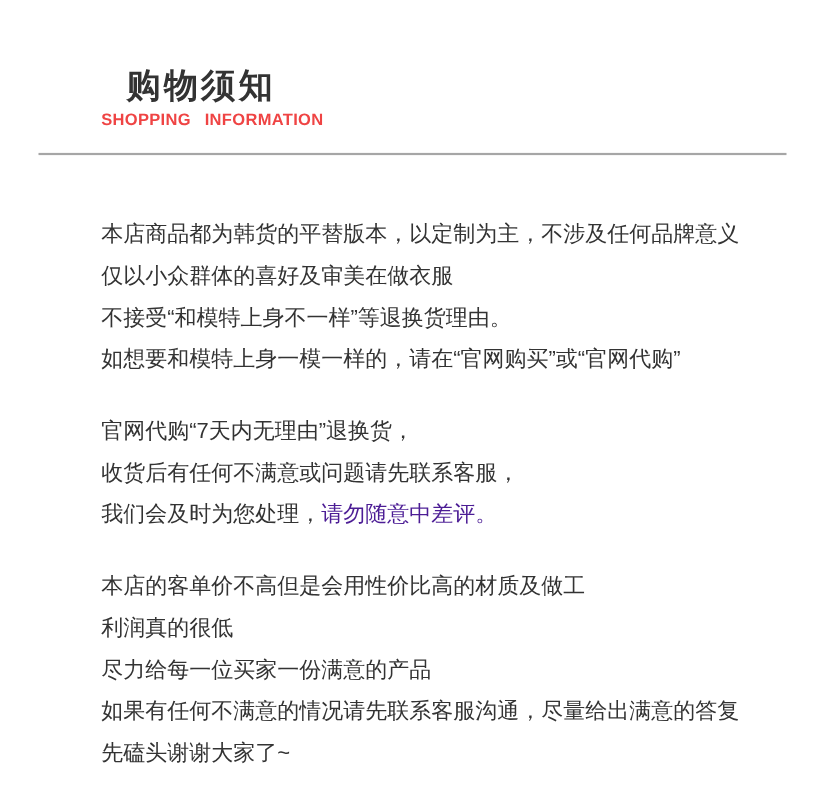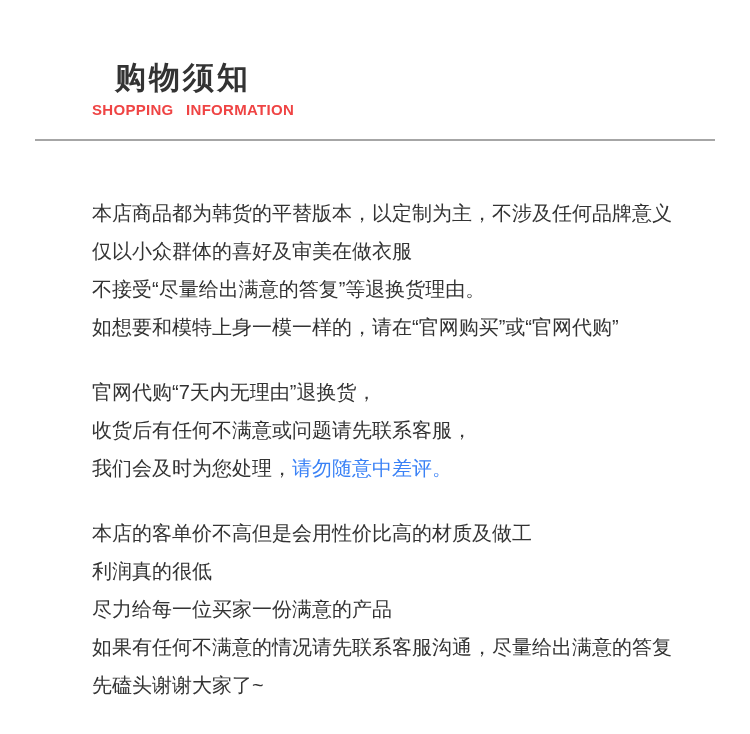--- a/index.html
+++ b/index.html
@@ -78,29 +78,29 @@
     <div class="title-en">SHOPPING INFORMATION</div>
   </div>
 
   <div class="divider"></div>
 
   <div class="notice">
 
     <p>
       <span class="line">本店商品都为韩货的平替版本，以定制为主，不涉及任何品牌意义</span>
       <span class="line">仅以小众群体的喜好及审美在做衣服</span>
-      <span class="line">不接受“尽量给出满意的答复”等退换货理由。</span>
+      <span class="line">不接受“和模特上身不一样”等退换货理由。</span>
       <span class="line">如想要和模特上身一模一样的，请在“官网购买”或“官网代购”</span>
     </p>
 
     <p>
       <span class="line">官网代购“7天内无理由”退换货，</span>
       <span class="line">收货后有任何不满意或问题请先联系客服，</span>
       <span class="line">
-        <span class="inline">我们会及时为您处理，</span><span class="inline" style="color: #3b82f6;">请勿随意中差评。</span>
+        <span class="inline">我们会及时为您处理，</span><span class="inline" style="color: #4c1d95;">请勿随意中差评。</span>
       </span>
     </p>
 
     <p>
       <span class="line">本店的客单价不高但是会用性价比高的材质及做工</span>
       <span class="line">利润真的很低</span>
       <span class="line">尽力给每一位买家一份满意的产品</span>
       <span class="line">如果有任何不满意的情况请先联系客服沟通，尽量给出满意的答复</span>
       <span class="line">先磕头谢谢大家了~</span>
     </p>

